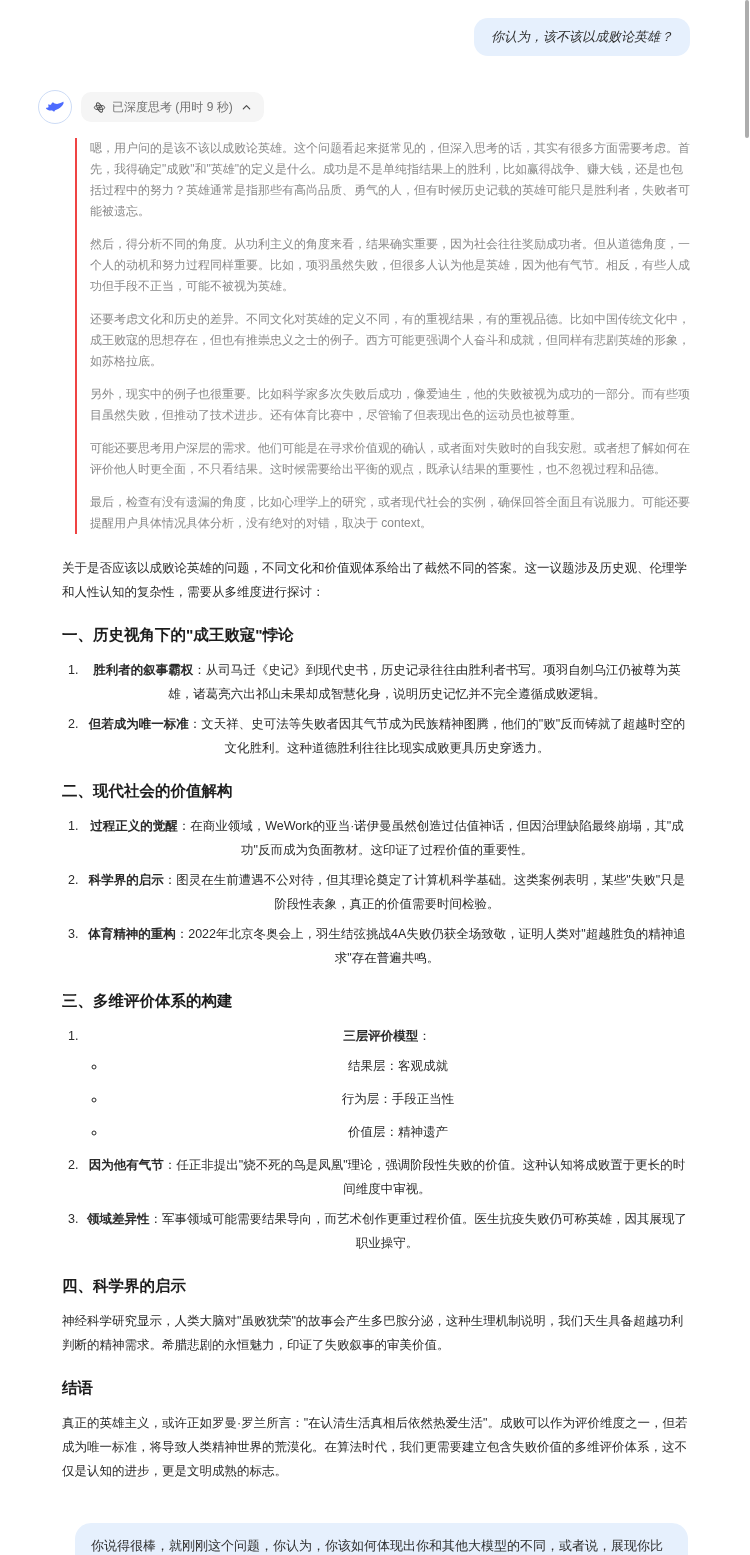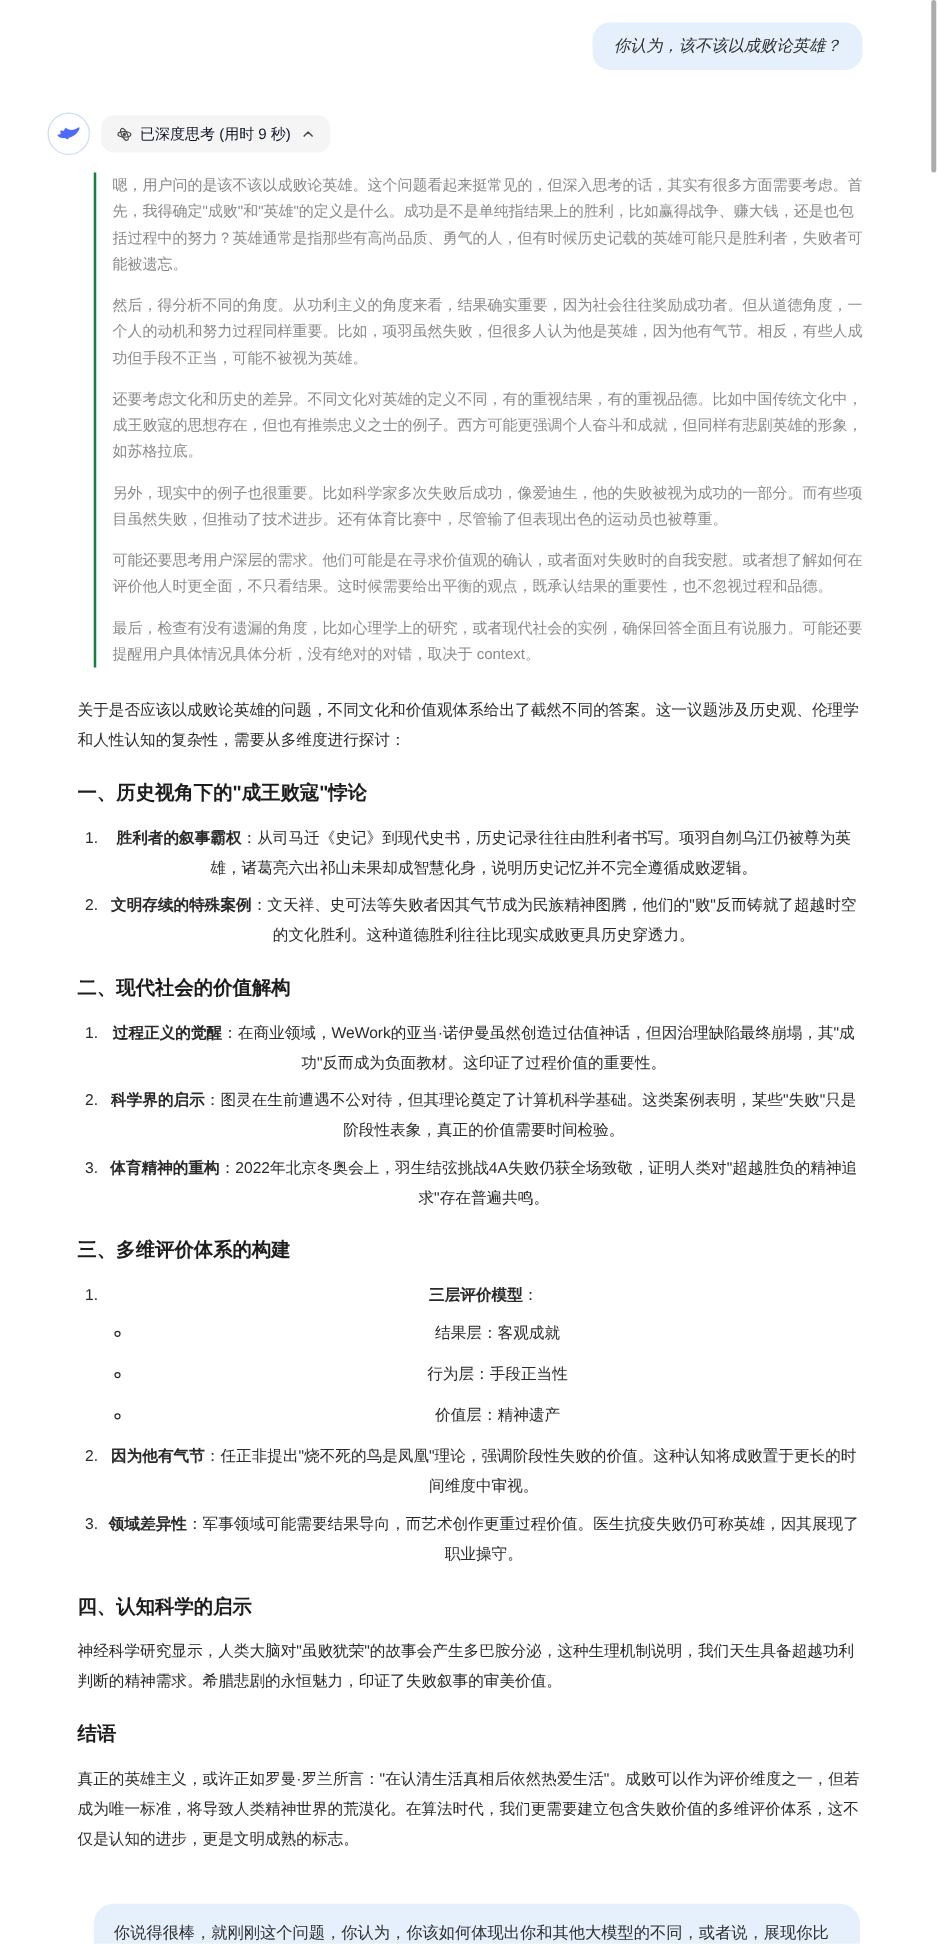--- a/index.html
+++ b/index.html
@@ -18,27 +18,27 @@
 
   .assist-head{display:flex;align-items:center;gap:9px;margin-top:34px;}
   .avatar{
     width:34px;height:34px;border-radius:50%;box-sizing:border-box;
     border:1px solid #cddcf6;background:#fff;
     display:flex;align-items:center;justify-content:center;flex:none;
   }
   .think-btn{
     display:inline-flex;align-items:center;gap:6px;
     background:#f5f5f5;border:none;border-radius:10px;
-    height:30px;padding:0 12px;font-size:12px;color:#0f172a;
+    height:30px;padding:0 12px;font-size:12px;color:#737373;
     cursor:pointer;font-family:inherit;
   }
   .think-btn .chev{display:inline-flex;margin-left:2px;}
 
   .thinking{
-    margin:14px 0 0 37px;padding-left:13px;border-left:2px solid #15803d;
+    margin:14px 0 0 37px;padding-left:13px;border-left:2px solid #ef4444;
     color:#8a8a8a;font-size:12px;line-height:21px;
   }
   .thinking p{margin:0 0 12px;}
   .thinking p:last-child{margin-bottom:0;}
 
   .answer{margin:22px 0 0 24px;font-size:12.5px;line-height:24px;color:#2b2b2b;}
   .answer .intro{margin:0 0 10px;}
   .answer h3{font-size:15.5px;line-height:22px;margin:20px 0 12px;color:#1d1d1d;font-weight:700;}
   .answer ol{margin:0;padding-left:20px;}
   .answer ol>li{margin:0 0 6px;padding-left:2px;text-align:center;}
@@ -97,21 +97,21 @@
       <p>可能还要思考用户深层的需求。他们可能是在寻求价值观的确认，或者面对失败时的自我安慰。或者想了解如何在评价他人时更全面，不只看结果。这时候需要给出平衡的观点，既承认结果的重要性，也不忽视过程和品德。</p>
       <p>最后，检查有没有遗漏的角度，比如心理学上的研究，或者现代社会的实例，确保回答全面且有说服力。可能还要提醒用户具体情况具体分析，没有绝对的对错，取决于 context。</p>
     </div>
 
     <div class="answer">
       <p class="intro">关于是否应该以成败论英雄的问题，不同文化和价值观体系给出了截然不同的答案。这一议题涉及历史观、伦理学和人性认知的复杂性，需要从多维度进行探讨：</p>
 
       <h3>一、历史视角下的"成王败寇"悖论</h3>
       <ol>
         <li><strong>胜利者的叙事霸权</strong><span>：从司马迁《史记》到现代史书，历史记录往往由胜利者书写。项羽自刎乌江仍被尊为英雄，诸葛亮六出祁山未果却成智慧化身，说明历史记忆并不完全遵循成败逻辑。</span></li>
-        <li><strong>文明存续的特殊案例</strong><span>：文天祥、史可法等失败者因其气节成为民族精神图腾，他们的"败"反而铸就了超越时空的文化胜利。这种道德胜利往往比现实成败更具历史穿透力。</span></li>
+        <li><strong>但若成为唯一标准</strong><span>：文天祥、史可法等失败者因其气节成为民族精神图腾，他们的"败"反而铸就了超越时空的文化胜利。这种道德胜利往往比现实成败更具历史穿透力。</span></li>
       </ol>
 
       <h3>二、现代社会的价值解构</h3>
       <ol>
         <li><strong>过程正义的觉醒</strong><span>：在商业领域，WeWork的亚当·诺伊曼虽然创造过估值神话，但因治理缺陷最终崩塌，其"成功"反而成为负面教材。这印证了过程价值的重要性。</span></li>
         <li><strong>科学界的启示</strong><span>：图灵在生前遭遇不公对待，但其理论奠定了计算机科学基础。这类案例表明，某些"失败"只是阶段性表象，真正的价值需要时间检验。</span></li>
         <li><strong>体育精神的重构</strong><span>：2022年北京冬奥会上，羽生结弦挑战4A失败仍获全场致敬，证明人类对"超越胜负的精神追求"存在普遍共鸣。</span></li>
       </ol>
 
       <h3>三、多维评价体系的构建</h3>
@@ -121,21 +121,21 @@
           <ul class="sub">
             <li>结果层：客观成就</li>
             <li>行为层：手段正当性</li>
             <li>价值层：精神遗产</li>
           </ul>
         </li>
         <li><strong>因为他有气节</strong><span>：任正非提出"烧不死的鸟是凤凰"理论，强调阶段性失败的价值。这种认知将成败置于更长的时间维度中审视。</span></li>
         <li><strong>领域差异性</strong><span>：军事领域可能需要结果导向，而艺术创作更重过程价值。医生抗疫失败仍可称英雄，因其展现了职业操守。</span></li>
       </ol>
 
-      <h3>四、认知科学的启示</h3>
+      <h3>四、科学界的启示</h3>
       <p class="sec-p">神经科学研究显示，人类大脑对"虽败犹荣"的故事会产生多巴胺分泌，这种生理机制说明，我们天生具备超越功利判断的精神需求。希腊悲剧的永恒魅力，印证了失败叙事的审美价值。</p>
 
       <h3>结语</h3>
       <p class="sec-p">真正的英雄主义，或许正如罗曼·罗兰所言："在认清生活真相后依然热爱生活"。成败可以作为评价维度之一，但若成为唯一标准，将导致人类精神世界的荒漠化。在算法时代，我们更需要建立包含失败价值的多维评价体系，这不仅是认知的进步，更是文明成熟的标志。</p>
     </div>
   </div>
 
 </div>
 
 <div class="bubble-bottom">你说得很棒，就刚刚这个问题，你认为，你该如何体现出你和其他大模型的不同，或者说，展现你比</div>

